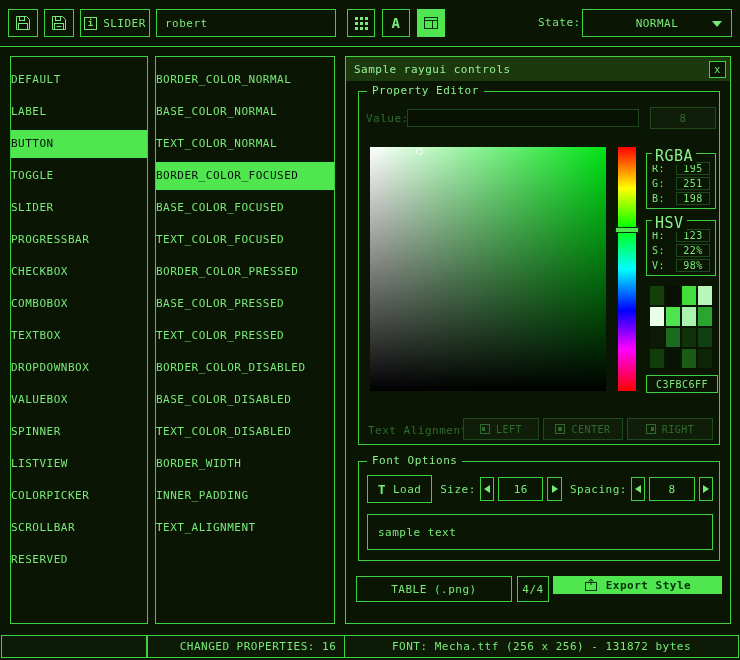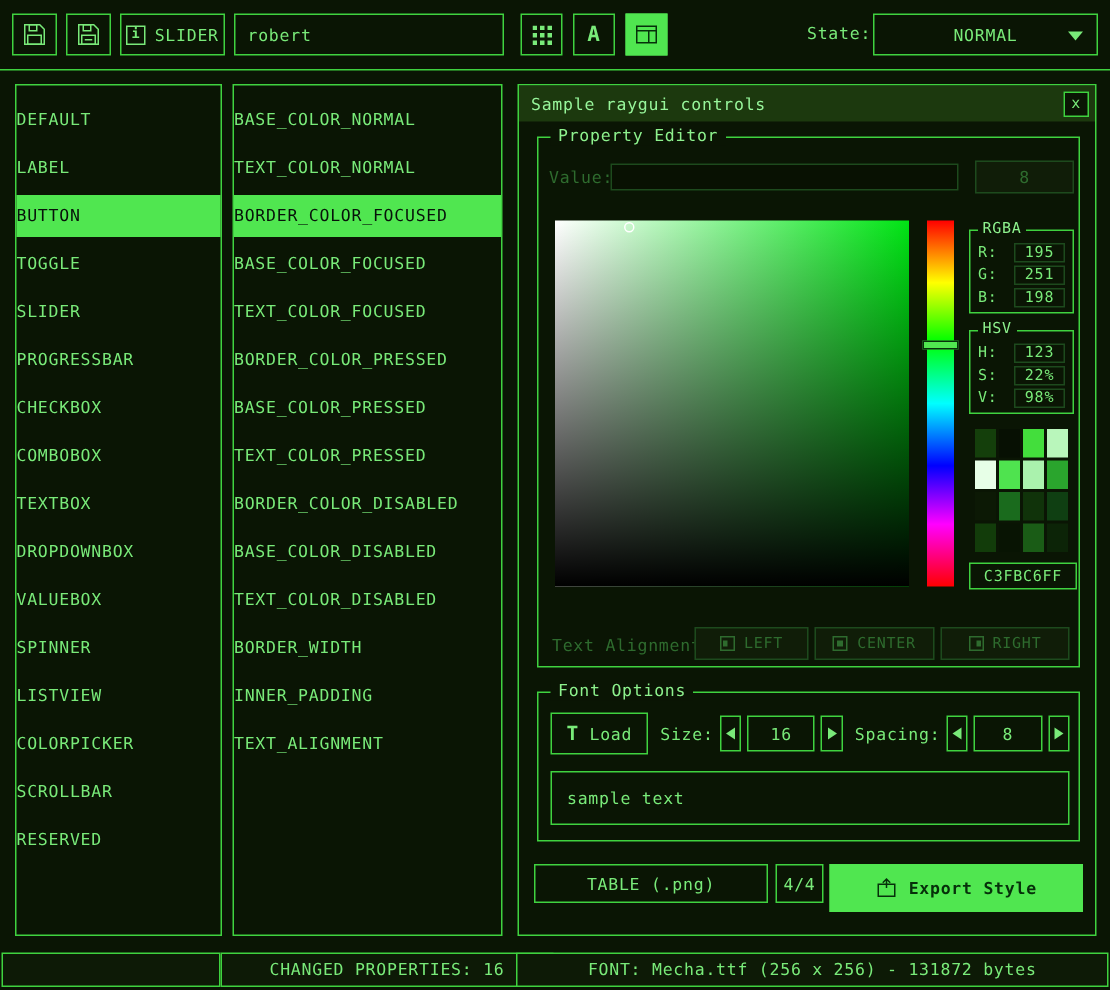--- a/index.html
+++ b/index.html
@@ -45,21 +45,21 @@
 #value-label{position:absolute;left:7px;top:20px;color:var(--disabled)}
 #value-slider{position:absolute;left:48px;top:17px;width:232px;height:18px;border:1px solid var(--dim-border);background:#081102}
 #value-btn{position:absolute;left:291px;top:15px;width:66px;height:22px;border:1px solid var(--dim-border);
   background:var(--dim-bg);color:var(--disabled);display:flex;align-items:center;justify-content:center}
 #color-panel{position:absolute;left:11px;top:55px;width:236px;height:244px;cursor:crosshair}
 #color-cursor{position:absolute;width:7px;height:7px;border:1px solid #fff;border-radius:50%;margin:-4px}
 #hue-bar{position:absolute;left:259px;top:55px;width:18px;height:244px;cursor:pointer;
   background:linear-gradient(to bottom,#f00 0%,#ff0 17%,#0f0 33%,#0ff 50%,#00f 67%,#f0f 83%,#f00 100%)}
 #hue-handle{position:absolute;left:-3px;width:24px;height:6px;background:var(--accent);border:1px solid #06300a;margin-top:-3px}
 .mini-group{position:absolute;left:287px;width:70px;height:56px;border:1px solid var(--border);padding:7px 5px 0}
-.mini-group .group-label{font-size:10px;top:-7px;left:5px;padding:0 3px}
+.mini-group .group-label{font-size:15px;top:-7px;left:5px;padding:0 3px}
 #rgba-group{top:61px}
 #hsv-group{top:128px}
 .mini-row{display:flex;align-items:center;justify-content:space-between;height:15px;font-size:10px}
 .mini-val{width:34px;height:13px;border:1px solid var(--dim-border);text-align:center;font-size:10px;line-height:12px}
 #palette-grid{position:absolute;left:291px;top:194px;display:grid;grid-template-columns:repeat(4,14px);grid-auto-rows:19px;gap:2px}
 .swatch{cursor:pointer}
 #hex-box{position:absolute;left:287px;top:283px;width:72px;height:18px;border:1px solid var(--border);
   font-size:10px;display:flex;align-items:center;justify-content:center}
 #align-label{position:absolute;left:9px;top:332px;color:var(--disabled)}
 .align-btn{position:absolute;top:326px;height:22px;background:var(--dim-bg);border:1px solid var(--dim-border);
@@ -76,21 +76,21 @@
 #load-btn b{font-size:13px}
 .spin-btn{width:17px;height:24px;border:1px solid var(--border);display:flex;align-items:center;justify-content:center}
 .spin-val{width:54px;height:24px;border:1px solid var(--border);display:flex;align-items:center;justify-content:center}
 #size-label{margin:0 4px 0 8px}
 #spacing-label{margin:0 4px 0 8px}
 .spgap{margin-left:4px}
 #sample-textbox{position:absolute;left:8px;top:52px;width:346px;height:36px;border:1px solid var(--border);
   display:flex;align-items:center;padding:0 10px}
 #format-btn{position:absolute;left:10px;top:519px;width:156px;height:26px;border:1px solid var(--border)}
 #pages-box{position:absolute;left:171px;top:519px;width:32px;height:26px;border:1px solid var(--border)}
-#export-btn{position:absolute;left:207px;top:519px;width:169px;height:32px;background:var(--accent);
+#export-btn{position:absolute;left:207px;top:519px;width:169px;height:18px;background:var(--accent);
   color:#06300a;border:1px solid var(--accent);display:flex;align-items:center;justify-content:center;gap:8px;font-weight:bold}
 
 .status-box{position:absolute;top:635px;height:23px;border:1px solid var(--border);background:var(--panel);
   display:flex;align-items:center;justify-content:center}
 #status-left{left:1px;width:146px}
 #status-mid{left:147px;width:222px}
 #status-right{left:344px;width:395px}
 
 .tri-down{width:0;height:0;border-left:5px solid transparent;border-right:5px solid transparent;border-top:6px solid var(--text)}
 .tri-left{width:0;height:0;border-top:4px solid transparent;border-bottom:4px solid transparent;border-right:6px solid var(--text)}
@@ -162,20 +162,21 @@
     <div class="list-item">TEXTBOX</div>
     <div class="list-item">DROPDOWNBOX</div>
     <div class="list-item">VALUEBOX</div>
     <div class="list-item">SPINNER</div>
     <div class="list-item">LISTVIEW</div>
     <div class="list-item">COLORPICKER</div>
     <div class="list-item">SCROLLBAR</div>
     <div class="list-item">RESERVED</div>
   </div>
 <div id="properties-list" class="listbox">
+    <div class="list-item">BORDER_COLOR_NORMAL</div>
     <div class="list-item">BASE_COLOR_NORMAL</div>
     <div class="list-item">TEXT_COLOR_NORMAL</div>
     <div class="list-item selected">BORDER_COLOR_FOCUSED</div>
     <div class="list-item">BASE_COLOR_FOCUSED</div>
     <div class="list-item">TEXT_COLOR_FOCUSED</div>
     <div class="list-item">BORDER_COLOR_PRESSED</div>
     <div class="list-item">BASE_COLOR_PRESSED</div>
     <div class="list-item">TEXT_COLOR_PRESSED</div>
     <div class="list-item">BORDER_COLOR_DISABLED</div>
     <div class="list-item">BASE_COLOR_DISABLED</div>

